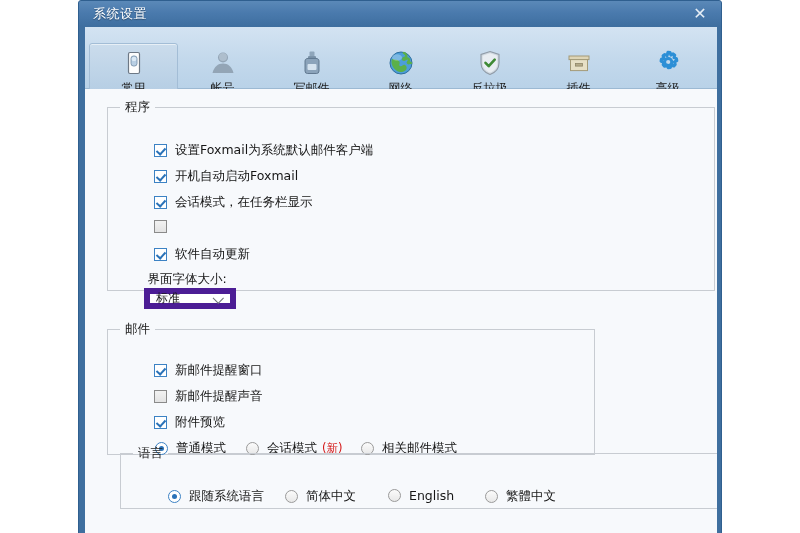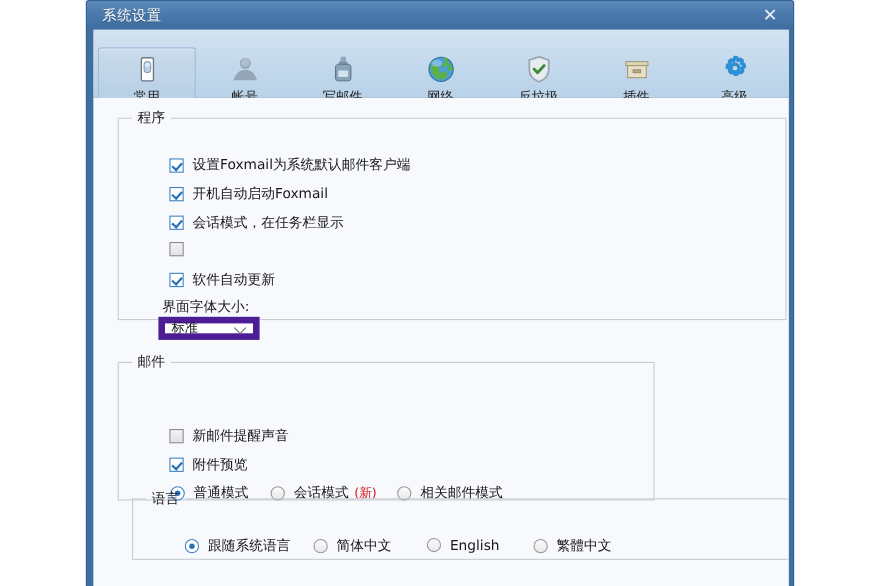--- a/index.html
+++ b/index.html
@@ -394,20 +394,24 @@
             <span class="select-box">
               <span class="select-value">标准</span>
               <span class="select-arrow"></span>
             </span>
           </div>
         </fieldset>
 
         <fieldset class="group" id="group-mail">
           <legend>邮件</legend>
 
+          <div class="row" style="left:46px; top:24px;">
+            <span class="cb checked"></span>
+            <span class="opt-label">新邮件提醒窗口</span>
+          </div>
 
           <div class="row" style="left:46px; top:50px;">
             <span class="cb"></span>
             <span class="opt-label">新邮件提醒声音</span>
           </div>
 
           <div class="row" style="left:46px; top:76px;">
             <span class="cb checked"></span>
             <span class="opt-label">附件预览</span>
           </div>

